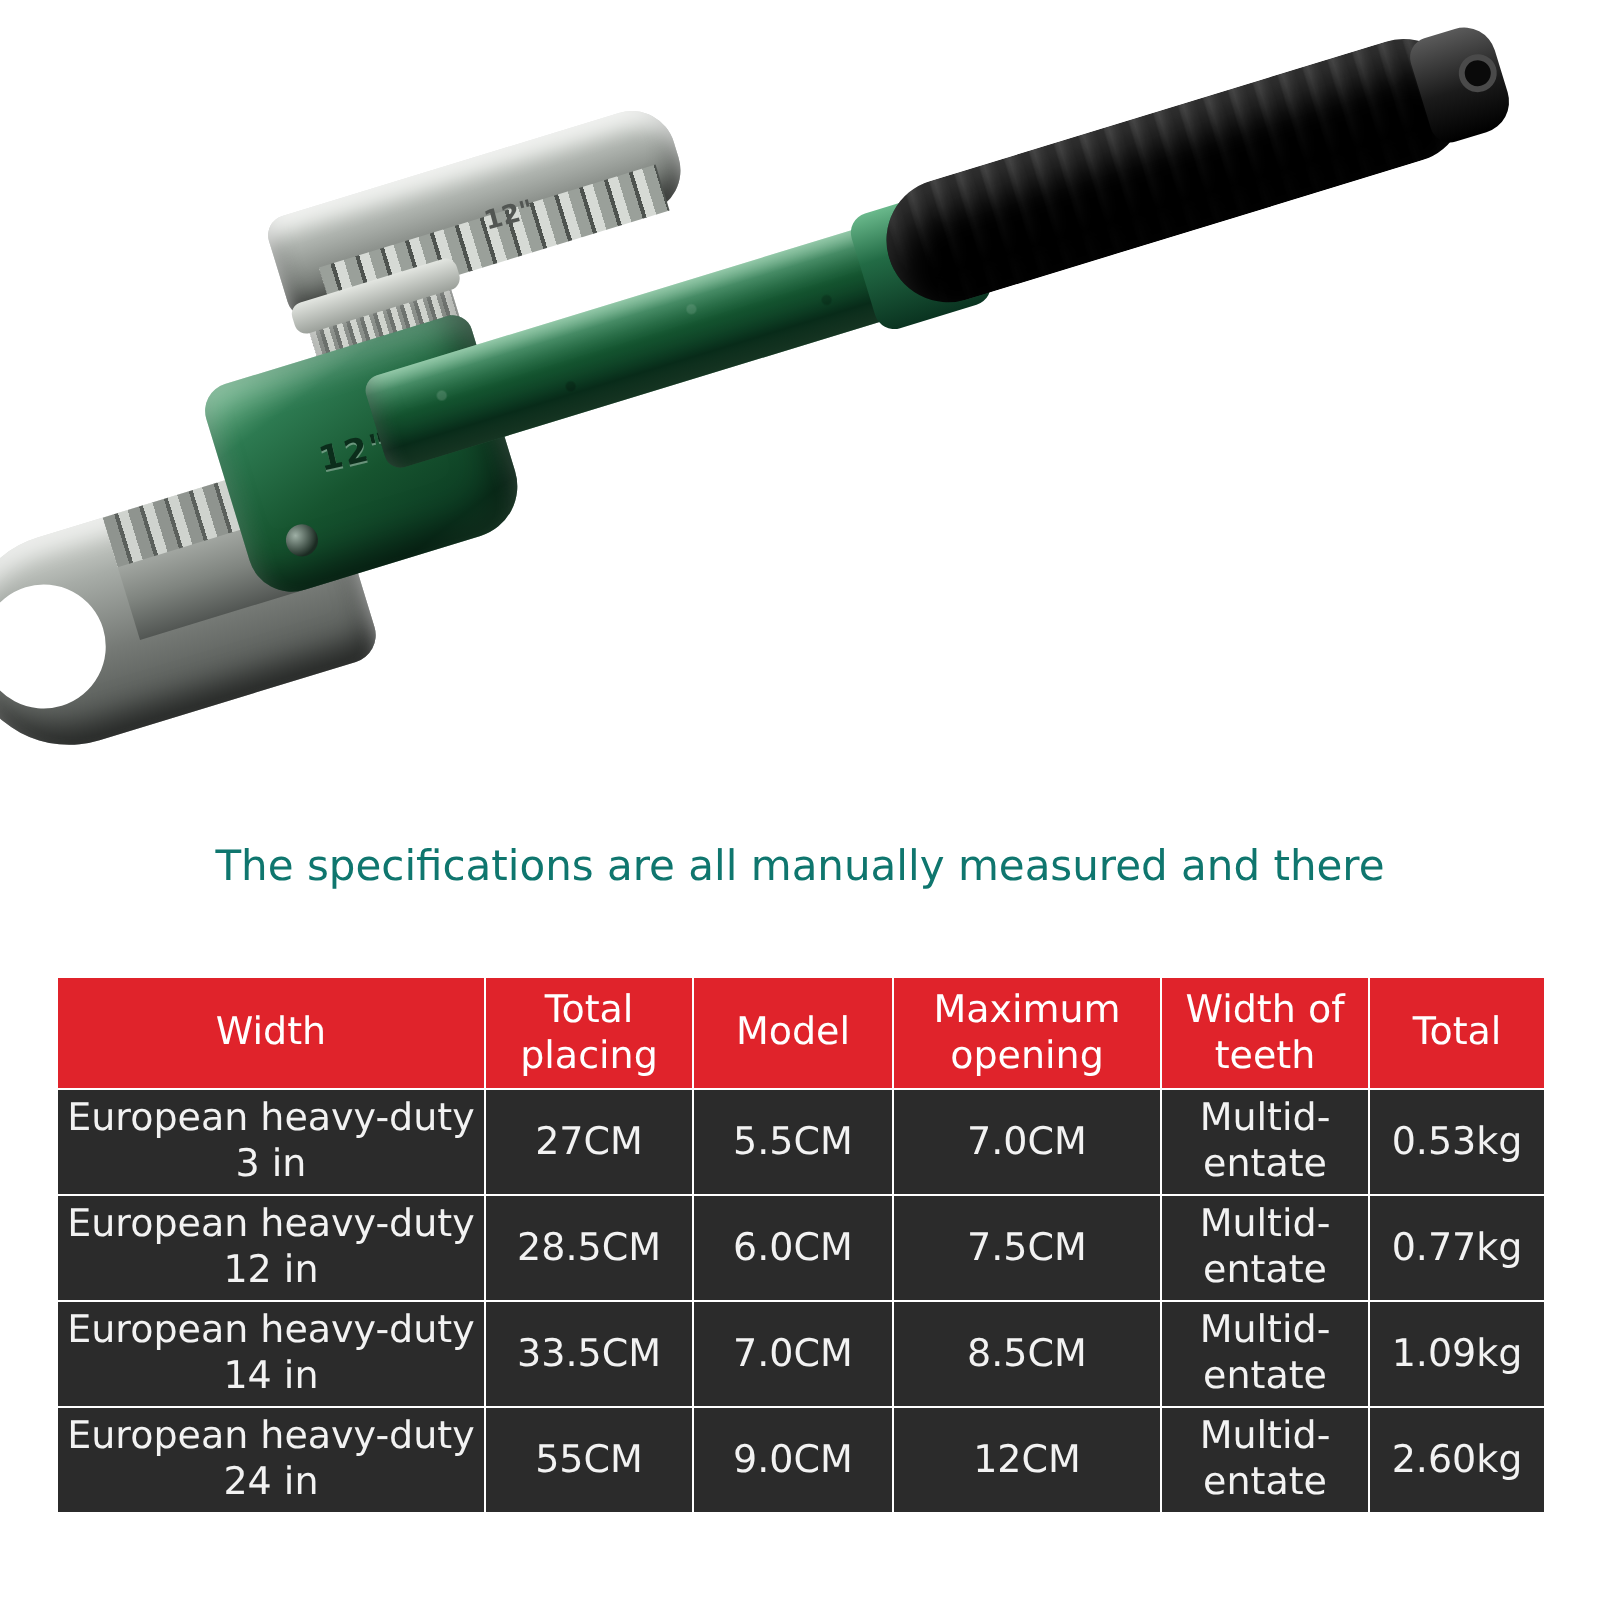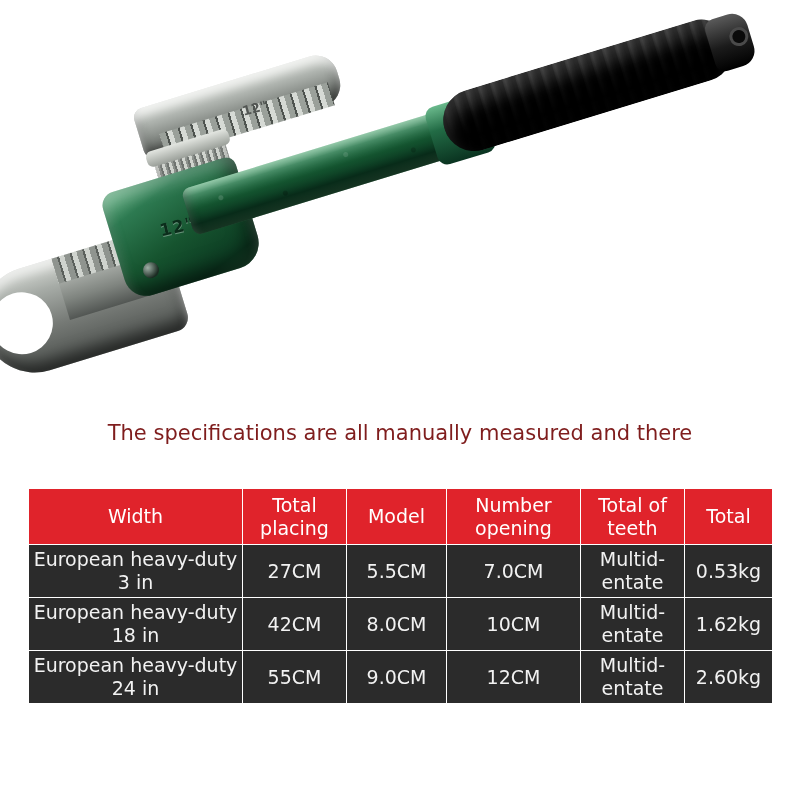--- a/index.html
+++ b/index.html
@@ -202,21 +202,21 @@
     border-radius: 6px;
     background: linear-gradient(180deg,#e3e6e1, #9ba09a);
   }
 
   
   .caption {
     position: absolute;
     left: 0; top: 418px;
     width: 800px;
     text-align: center;
-    color: #7f1d1d;
+    color: #0f766e;
     font-size: 21px;
     line-height: 30px;
     padding: 0 40px;
   }
 
   
   .spec-table {
     position: absolute;
     left: 28px; top: 488px;
     width: 744px;
@@ -294,41 +294,49 @@
         <col class="col-width">
       <col class="col-opening">
         <col class="col-teeth">
         <col class="col-weight">
     </colgroup>
     <thead>
       <tr>
         <th>Width</th>
         <th>Total placing</th>
         <th>Model</th>
-        <th>Number opening</th>
-        <th>Total of teeth</th>
+        <th>Maximum opening</th>
+        <th>Width of teeth</th>
         <th>Total</th>
       </tr>
     </thead>
     <tbody>
       <tr>
         <td>European heavy-duty 3 in</td>
         <td>27CM</td>
         <td>5.5CM</td>
         <td>7.0CM</td>
         <td>Multid-entate</td>
         <td>0.53kg</td>
       </tr>
       <tr>
-        <td>European heavy-duty 18 in</td>
-        <td>42CM</td>
-        <td>8.0CM</td>
-        <td>10CM</td>
+        <td>European heavy-duty 12 in</td>
+        <td>28.5CM</td>
+        <td>6.0CM</td>
+        <td>7.5CM</td>
         <td>Multid-entate</td>
-        <td>1.62kg</td>
+        <td>0.77kg</td>
+      </tr>
+      <tr>
+        <td>European heavy-duty 14 in</td>
+        <td>33.5CM</td>
+        <td>7.0CM</td>
+        <td>8.5CM</td>
+        <td>Multid-entate</td>
+        <td>1.09kg</td>
       </tr>
       <tr>
         <td>European heavy-duty 24 in</td>
         <td>55CM</td>
         <td>9.0CM</td>
         <td>12CM</td>
         <td>Multid-entate</td>
         <td>2.60kg</td>
       </tr>
     </tbody>

